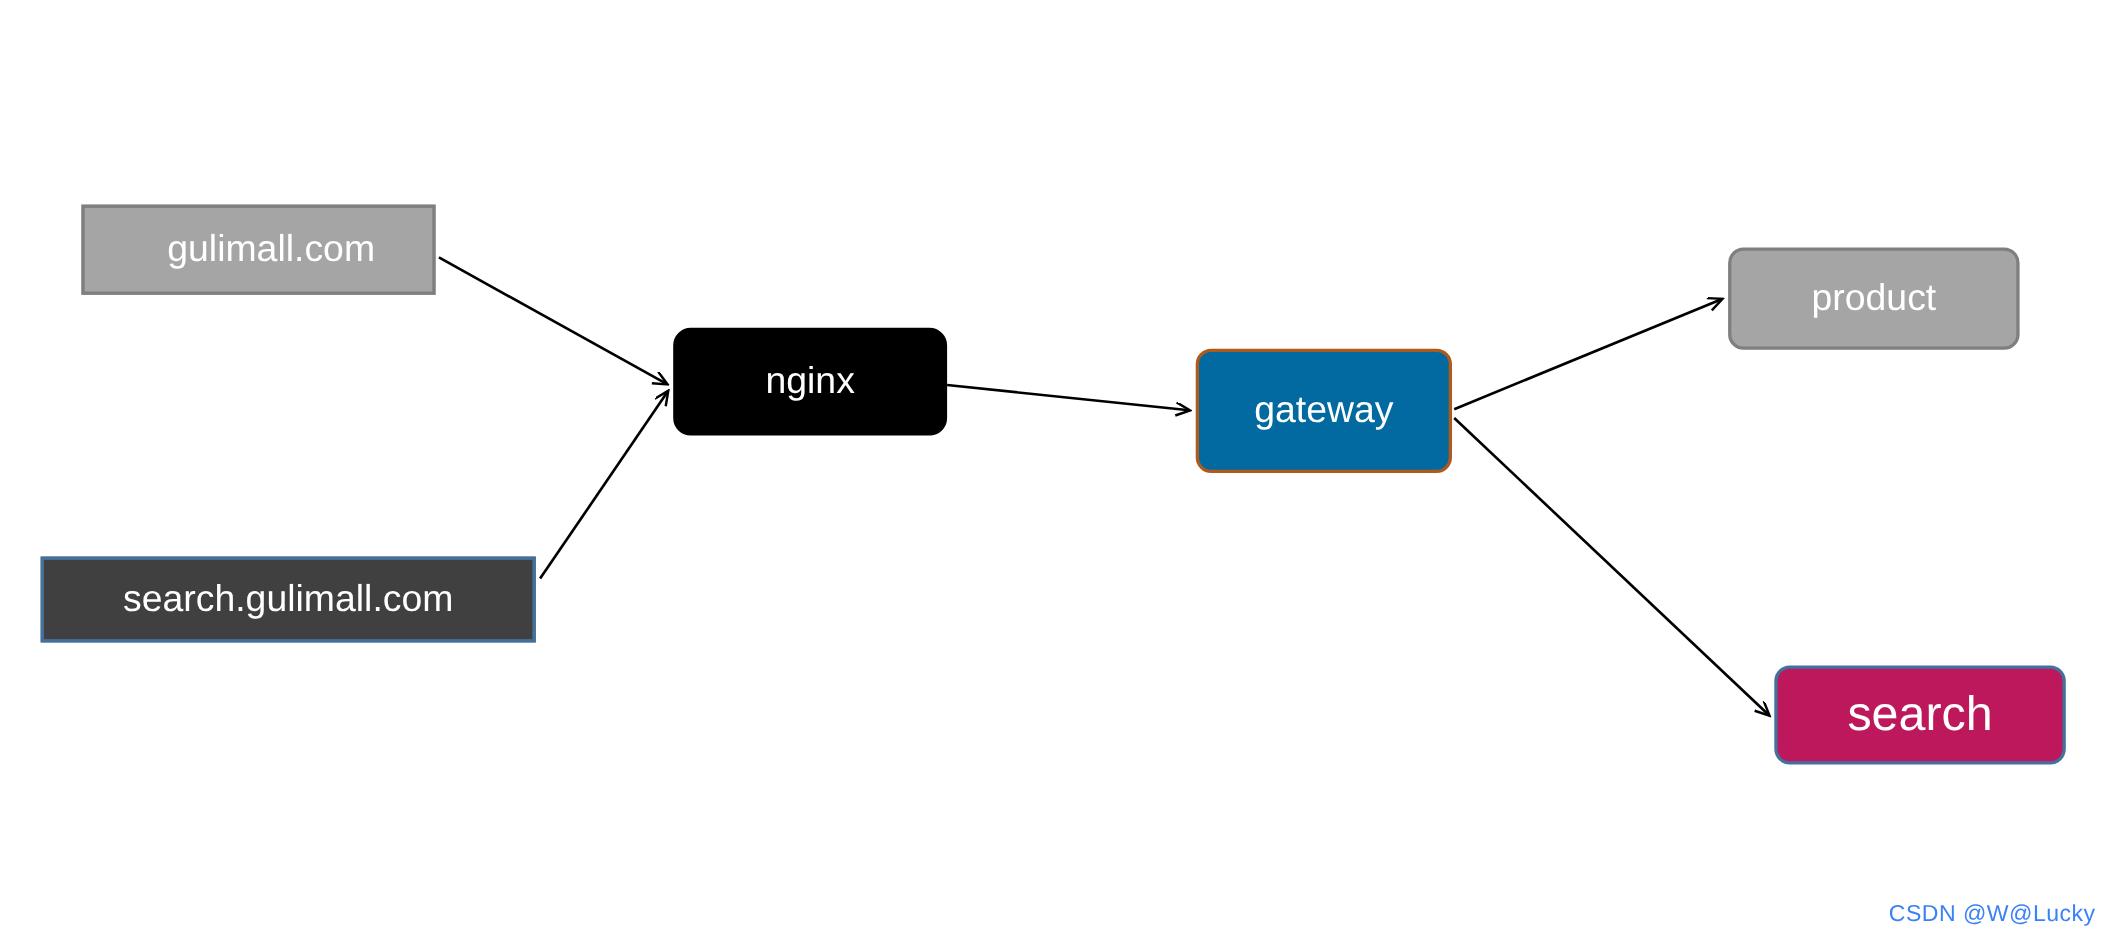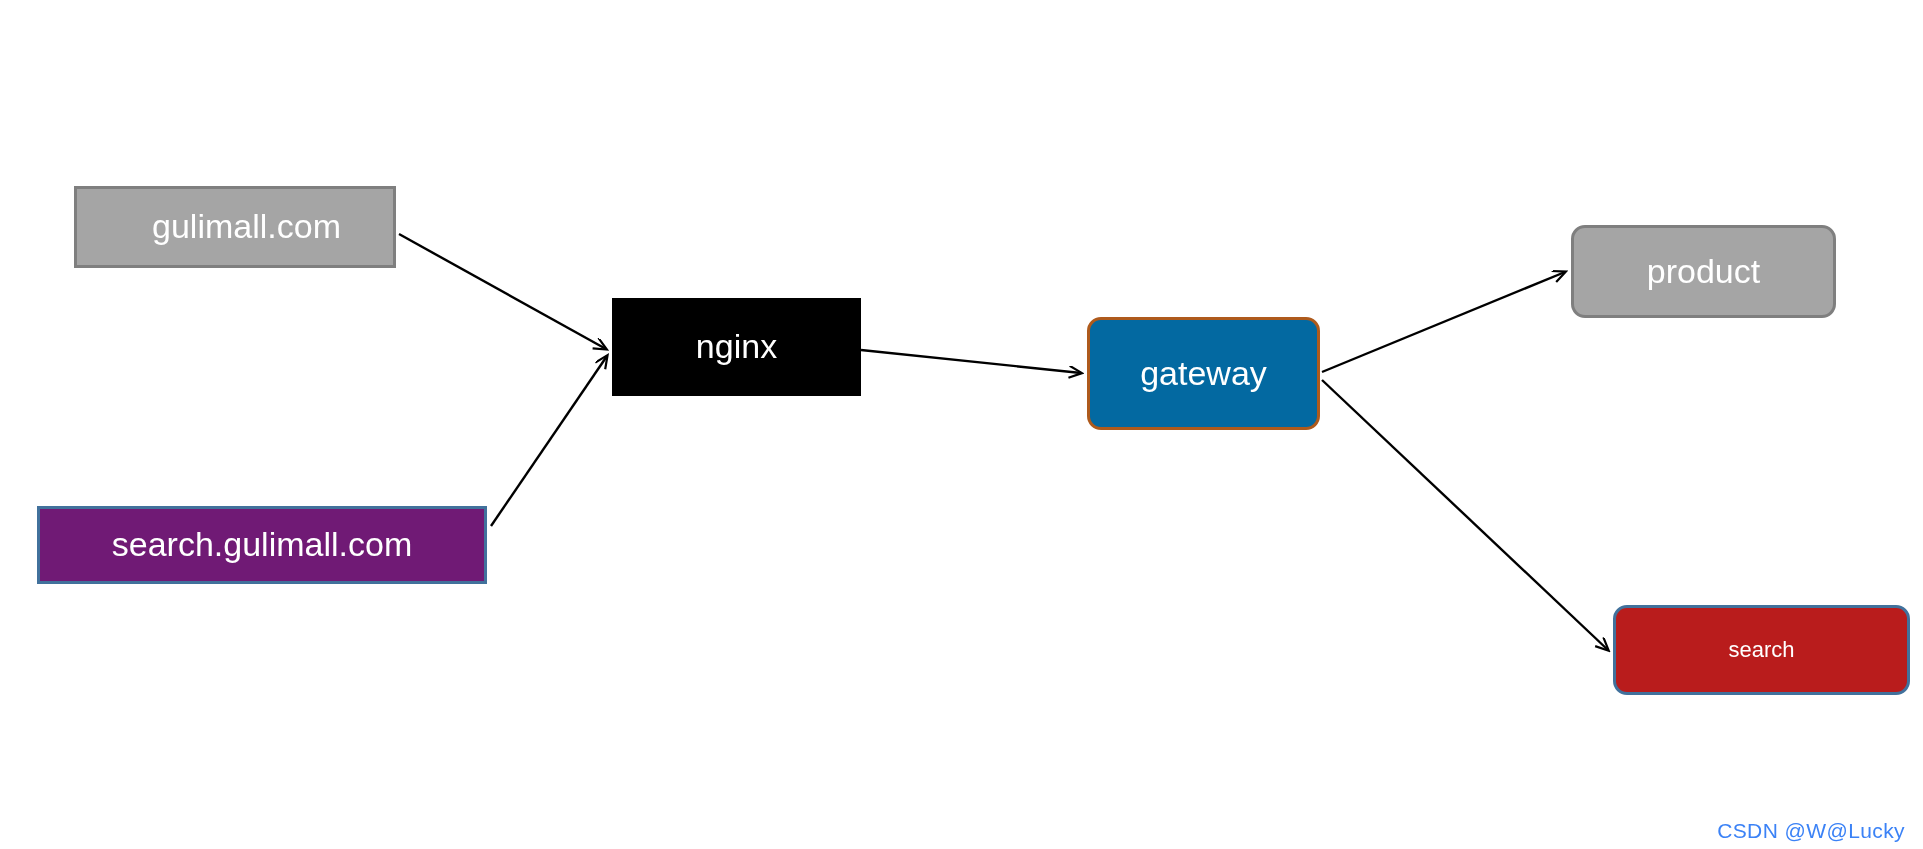--- a/index.html
+++ b/index.html
@@ -54,35 +54,35 @@
     font-size: 34px;
     padding-left: 23px;
   }
 
   
   #node-search-gulimall {
     left: 37px;
     top: 506px;
     width: 450px;
     height: 78px;
-    background: #701a75;
+    background: #404040;
     border: 3px solid #41719c;
     border-radius: 0;
     font-size: 34px;
   }
 
   
   #node-nginx {
     left: 612px;
     top: 298px;
     width: 249px;
     height: 98px;
     background: #000000;
     border: 2px solid #000000;
-    border-radius: 0;
+    border-radius: 16px;
     font-size: 34px;
   }
 
   
   #node-gateway {
     left: 1087px;
     top: 317px;
     width: 233px;
     height: 113px;
     background: #0369a1;
@@ -100,26 +100,26 @@
     background: #a5a5a5;
     border: 3px solid #7f7f7f;
     border-radius: 14px;
     font-size: 34px;
   }
 
   
   #node-search {
     left: 1613px;
     top: 605px;
-    width: 297px;
+    width: 265px;
     height: 90px;
-    background: #b91c1c;
+    background: #be185d;
     border: 3px solid #41719c;
     border-radius: 14px;
-    font-size: 22px;
+    font-size: 44px;
   }
 
   #watermark {
     position: absolute;
     right: 18px;
     bottom: 6px;
     color: #3b82f6;
     font-size: 21px;
     letter-spacing: 0.4px;
     user-select: none;

